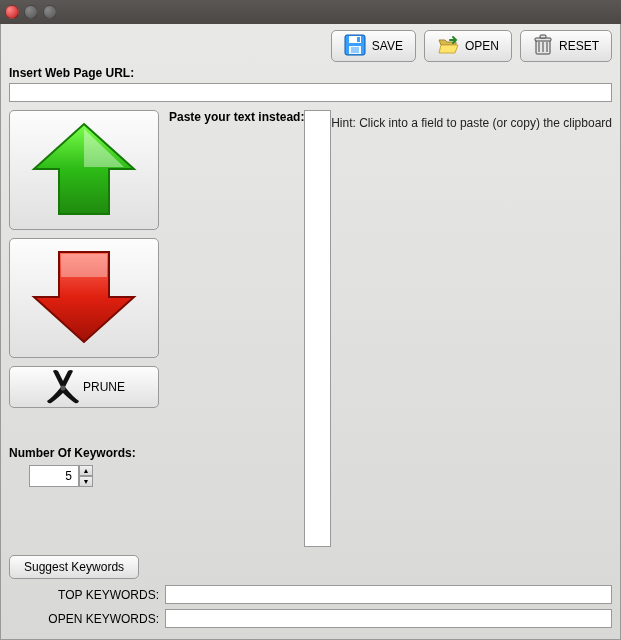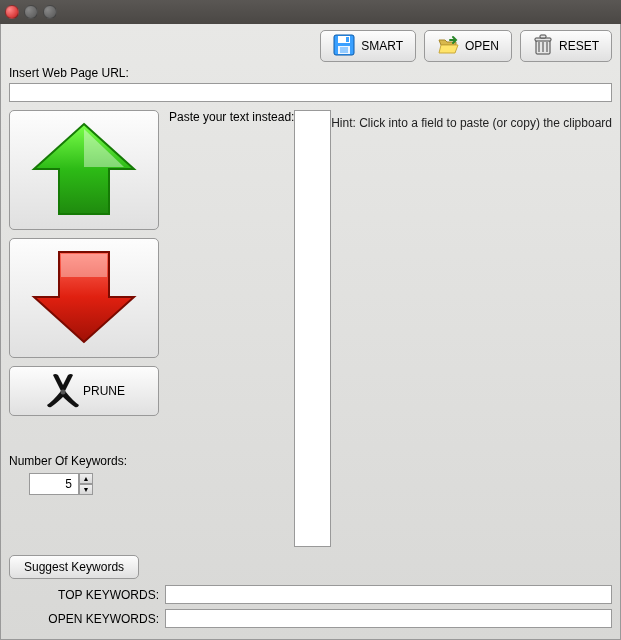--- a/index.html
+++ b/index.html
@@ -5,27 +5,27 @@
 * { box-sizing: border-box; margin: 0; padding: 0; }
 body { font-family: "Segoe UI", Arial, sans-serif; font-size: 12px; background: #ddd; width: 621px; height: 640px; overflow: hidden; }
 .titlebar { height: 24px; background: linear-gradient(to bottom, #5a5754, #4a4744); display: flex; align-items: center; padding: 0 5px; gap: 5px; }
 .titlebar-btn { width: 14px; height: 14px; border-radius: 50%; border: 1px solid rgba(0,0,0,0.3); }
 .tb-close { background: radial-gradient(circle at 30% 30%, #f88, #d44 60%, #a22); }
 .tb-min { background: radial-gradient(circle at 30% 30%, #888, #555); }
 .tb-max { background: radial-gradient(circle at 30% 30%, #888, #555); }
 .window { background: linear-gradient(to bottom, #e8e8e6, #d8d8d6); height: 616px; border: 1px solid #999; border-top: none; padding: 6px 8px; display: flex; flex-direction: column; }
 .toolbar { display: flex; justify-content: flex-end; gap: 8px; margin-bottom: 4px; }
 .btn { background: linear-gradient(to bottom, #fdfdfd, #e0e0e0); border: 1px solid #999; border-radius: 5px; padding: 5px 12px; display: flex; align-items: center; gap: 6px; font-size: 12px; cursor: pointer; min-width: 80px; justify-content: center; height: 32px; }
-.label { font-size: 12px; margin-bottom: 3px; }
+.label { font-size: 12px; margin-bottom: 3px; font-weight: bold; }
 .text-input { width: 100%; border: 1px solid #999; background: #fff; height: 19px; padding: 1px 3px; font-size: 12px; }
 .url-row { margin-bottom: 8px; }
 .main { display: flex; gap: 10px; flex: 1; min-height: 0; }
 .left-col { width: 150px; display: flex; flex-direction: column; gap: 8px; }
 .big-arrow-btn { width: 150px; height: 120px; background: linear-gradient(to bottom, #fdfdfd, #e0e0e0); border: 1px solid #999; border-radius: 5px; display: flex; align-items: center; justify-content: center; cursor: pointer; }
-.prune-btn { width: 150px; height: 50px; background: linear-gradient(to bottom, #fdfdfd, #e0e0e0); border: 1px solid #999; border-radius: 5px; display: flex; align-items: center; justify-content: center; cursor: pointer; font-size: 12px; }
+.prune-btn { width: 150px; height: 42px; background: linear-gradient(to bottom, #fdfdfd, #e0e0e0); border: 1px solid #999; border-radius: 5px; display: flex; align-items: center; justify-content: center; cursor: pointer; font-size: 12px; }
 .num-kw { margin-top: 30px; }
 .spinner-wrap { display: flex; margin-top: 5px; margin-left: 20px; }
 .spinner-input { width: 50px; height: 22px; border: 1px solid #999; background: #fff; text-align: right; padding: 0 6px; font-size: 12px; }
 .spin-buttons { display: flex; flex-direction: column; }
 .spin-btn { width: 14px; height: 11px; border: 1px solid #999; background: linear-gradient(to bottom, #f0f0f0, #d8d8d8); display: flex; align-items: center; justify-content: center; font-size: 7px; cursor: pointer; line-height: 1; }
 .right-col { flex: 1; display: flex; flex-direction: row; }
 .textarea { flex: 1; border: 1px solid #999; background: #fff; resize: none; font-size: 12px; padding: 3px; font-family: inherit; }
 .hint { text-align: left; font-size: 12px; margin-top: 6px; color: #222; }
 .bottom { margin-top: 8px; }
 .suggest-btn { background: linear-gradient(to bottom, #fdfdfd, #e0e0e0); border: 1px solid #999; border-radius: 5px; padding: 4px 14px; font-size: 12px; cursor: pointer; margin-bottom: 6px; }
@@ -50,21 +50,21 @@
         <svg width="22" height="22" viewBox="0 0 22 22">
             <rect x="1" y="1" width="20" height="20" rx="2" fill="#3aa0ff" stroke="#0a5aaa"></rect>
             <rect x="5" y="2" width="12" height="7" fill="#fff"></rect>
             <rect x="13" y="3" width="3" height="5" fill="#3aa0ff"></rect>
             <rect x="5" y="12" width="12" height="8" fill="#eef6ff"></rect>
             <line x1="7" y1="14" x2="15" y2="14" stroke="#3aa0ff"></line>
             <line x1="7" y1="16" x2="15" y2="16" stroke="#3aa0ff"></line>
             <line x1="7" y1="18" x2="15" y2="18" stroke="#3aa0ff"></line>
           </svg>
       </span>
-      <span>SMART</span>
+      <span>SAVE</span>
     </button>
     <button class="btn">
       <span>
         <svg width="22" height="22" viewBox="0 0 22 22">
             <path d="M2 6 h6 l2 2 h9 v3 H4 z" fill="#d9b84d" stroke="#a8882b"></path>
             <path d="M4 11 h17 l-3 8 H2 z" fill="#ffe46b" stroke="#c9a83b"></path>
             <path d="M16 3 l3 3 -3 3 M19 6 h-6" stroke="#2a862a" stroke-width="2" fill="none" stroke-linecap="round"></path>
           </svg>
       </span>
       <span>OPEN</span>

